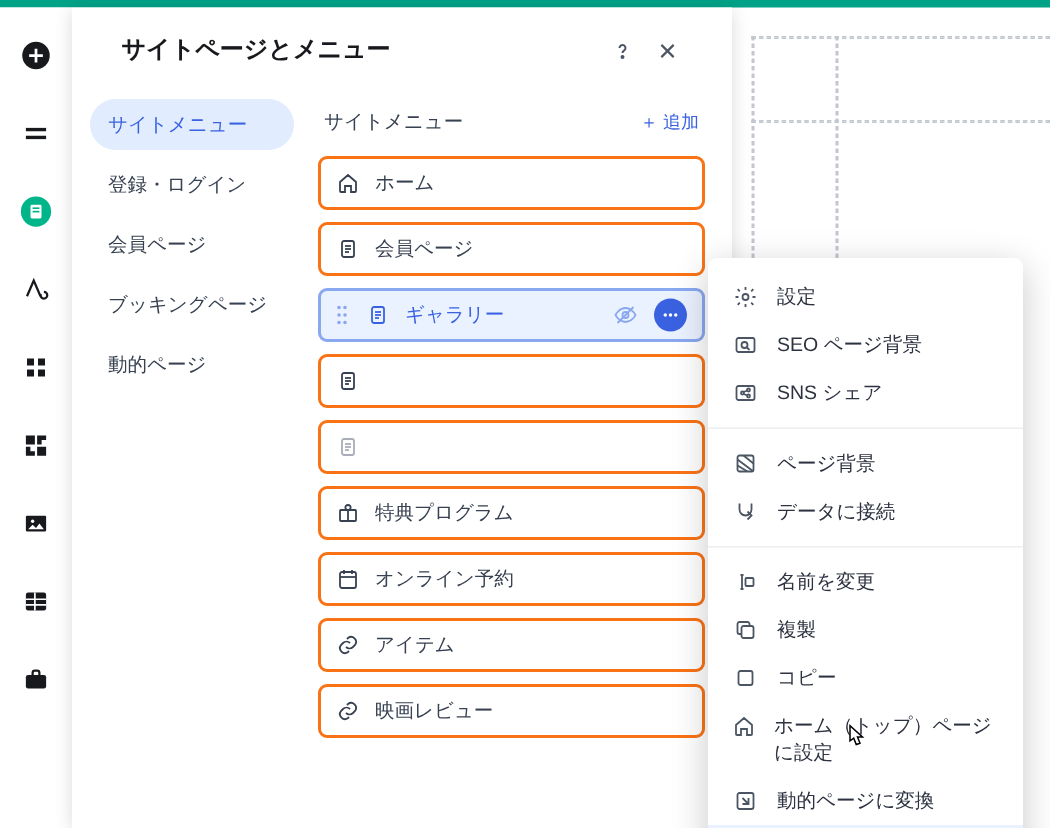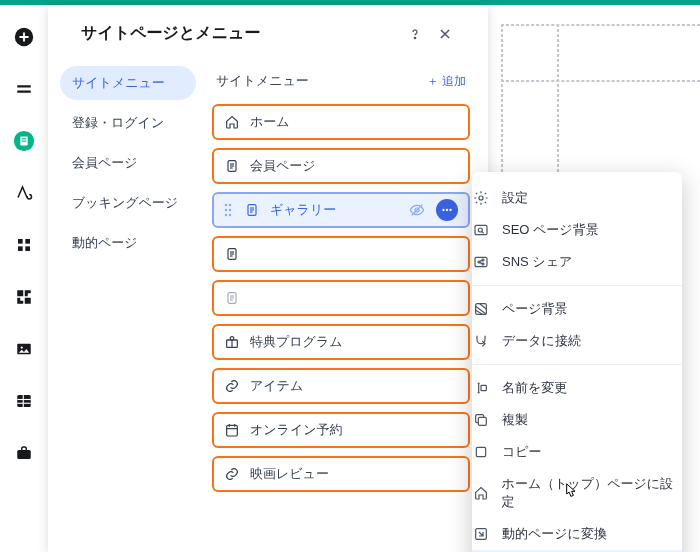--- a/index.html
+++ b/index.html
@@ -26,21 +26,21 @@
 .pg-item.muted{color:#a8adb7}
 .drag{width:10px;display:none;color:#8aa8ef}
 .pg-item.sel .drag{display:flex}
 .pg-ico{width:16px;height:16px;display:flex;align-items:center;justify-content:center;color:inherit}
 .pg-lbl{flex:1;white-space:nowrap;overflow:hidden;text-overflow:ellipsis}
 .eye{width:18px;height:18px;display:none;align-items:center;justify-content:center;color:#8aa8ef}
 .pg-item.sel .eye{display:flex}
 .dots{width:22px;height:22px;border-radius:50%;display:none;align-items:center;justify-content:center;background:#3a62e0;color:#fff}
 .pg-item.sel .dots{display:flex}
 .ctx{position:absolute;left:472px;top:172px;width:210px;background:#fff;border-radius:6px;box-shadow:0 6px 24px rgba(0,0,0,.22);padding:10px 0;z-index:40}
-.ctx-row{display:flex;align-items:center;gap:12px;padding:7px 0;font-size:13px;color:#2d3240;cursor:pointer}
+.ctx-row{display:flex;gap:12px;padding:7px 16px;font-size:13px;color:#2d3240;cursor:pointer}
 .ctx-row:hover,.ctx-row.hl{background:#eaf1ff}
 .ctx-ico{width:18px;height:18px;display:flex;align-items:center;justify-content:center;color:#4b5563}
 .ctx-sep{height:1px;background:#eceef2;margin:7px 0}
 .canvas{position:absolute;left:501px;top:24px;right:0;bottom:0}
 .gl{position:absolute;border:1px dashed #c2c6cf}
 .gl.v{top:0;bottom:0;width:0}
 .gl.h{left:0;right:0;height:0}
 .cursor{position:absolute;left:560px;top:482px;z-index:60}
 svg{display:block}
 </style>
@@ -221,36 +221,36 @@
                 <rect x="4" y="9" width="16" height="11" rx="1"></rect>
                 <line x1="12" y1="9" x2="12" y2="20"></line>
                 <path d="M4 9h16M12 9c-3 0-4-5 0-5s3 5 0 5zm0 0c3 0 4-5 0-5s-3 5 0 5z"></path>
               </svg>
             </span>
             <span class="pg-lbl">特典プログラム</span>
           </div>
           <div class="pg-item">
             <span class="pg-ico">
               <svg width="16" height="16" viewBox="0 0 24 24" fill="none" stroke="currentColor" stroke-width="1.8">
-                <path d="M10 14a5 5 0 0 0 7 0l2-2a5 5 0 0 0-7-7l-1 1"></path>
-                <path d="M14 10a5 5 0 0 0-7 0l-2 2a5 5 0 0 0 7 7l1-1"></path>
-              </svg>
-            </span>
-            <span class="pg-lbl">アイテム</span>
-          </div>
-          <div class="pg-item">
-            <span class="pg-ico">
-              <svg width="16" height="16" viewBox="0 0 24 24" fill="none" stroke="currentColor" stroke-width="1.8">
                 <rect x="4" y="5" width="16" height="16" rx="2"></rect>
                 <line x1="4" y1="10" x2="20" y2="10"></line>
                 <line x1="8" y1="3" x2="8" y2="7"></line>
                 <line x1="16" y1="3" x2="16" y2="7"></line>
               </svg>
             </span>
             <span class="pg-lbl">オンライン予約</span>
+          </div>
+          <div class="pg-item">
+            <span class="pg-ico">
+              <svg width="16" height="16" viewBox="0 0 24 24" fill="none" stroke="currentColor" stroke-width="1.8">
+                <path d="M10 14a5 5 0 0 0 7 0l2-2a5 5 0 0 0-7-7l-1 1"></path>
+                <path d="M14 10a5 5 0 0 0-7 0l-2 2a5 5 0 0 0 7 7l1-1"></path>
+              </svg>
+            </span>
+            <span class="pg-lbl">アイテム</span>
           </div>
           <div class="pg-item">
             <span class="pg-ico">
               <svg width="16" height="16" viewBox="0 0 24 24" fill="none" stroke="currentColor" stroke-width="1.8">
                 <path d="M10 14a5 5 0 0 0 7 0l2-2a5 5 0 0 0-7-7l-1 1"></path>
                 <path d="M14 10a5 5 0 0 0-7 0l-2 2a5 5 0 0 0 7 7l1-1"></path>
               </svg>
             </span>
             <span class="pg-lbl">映画レビュー</span>
           </div>

